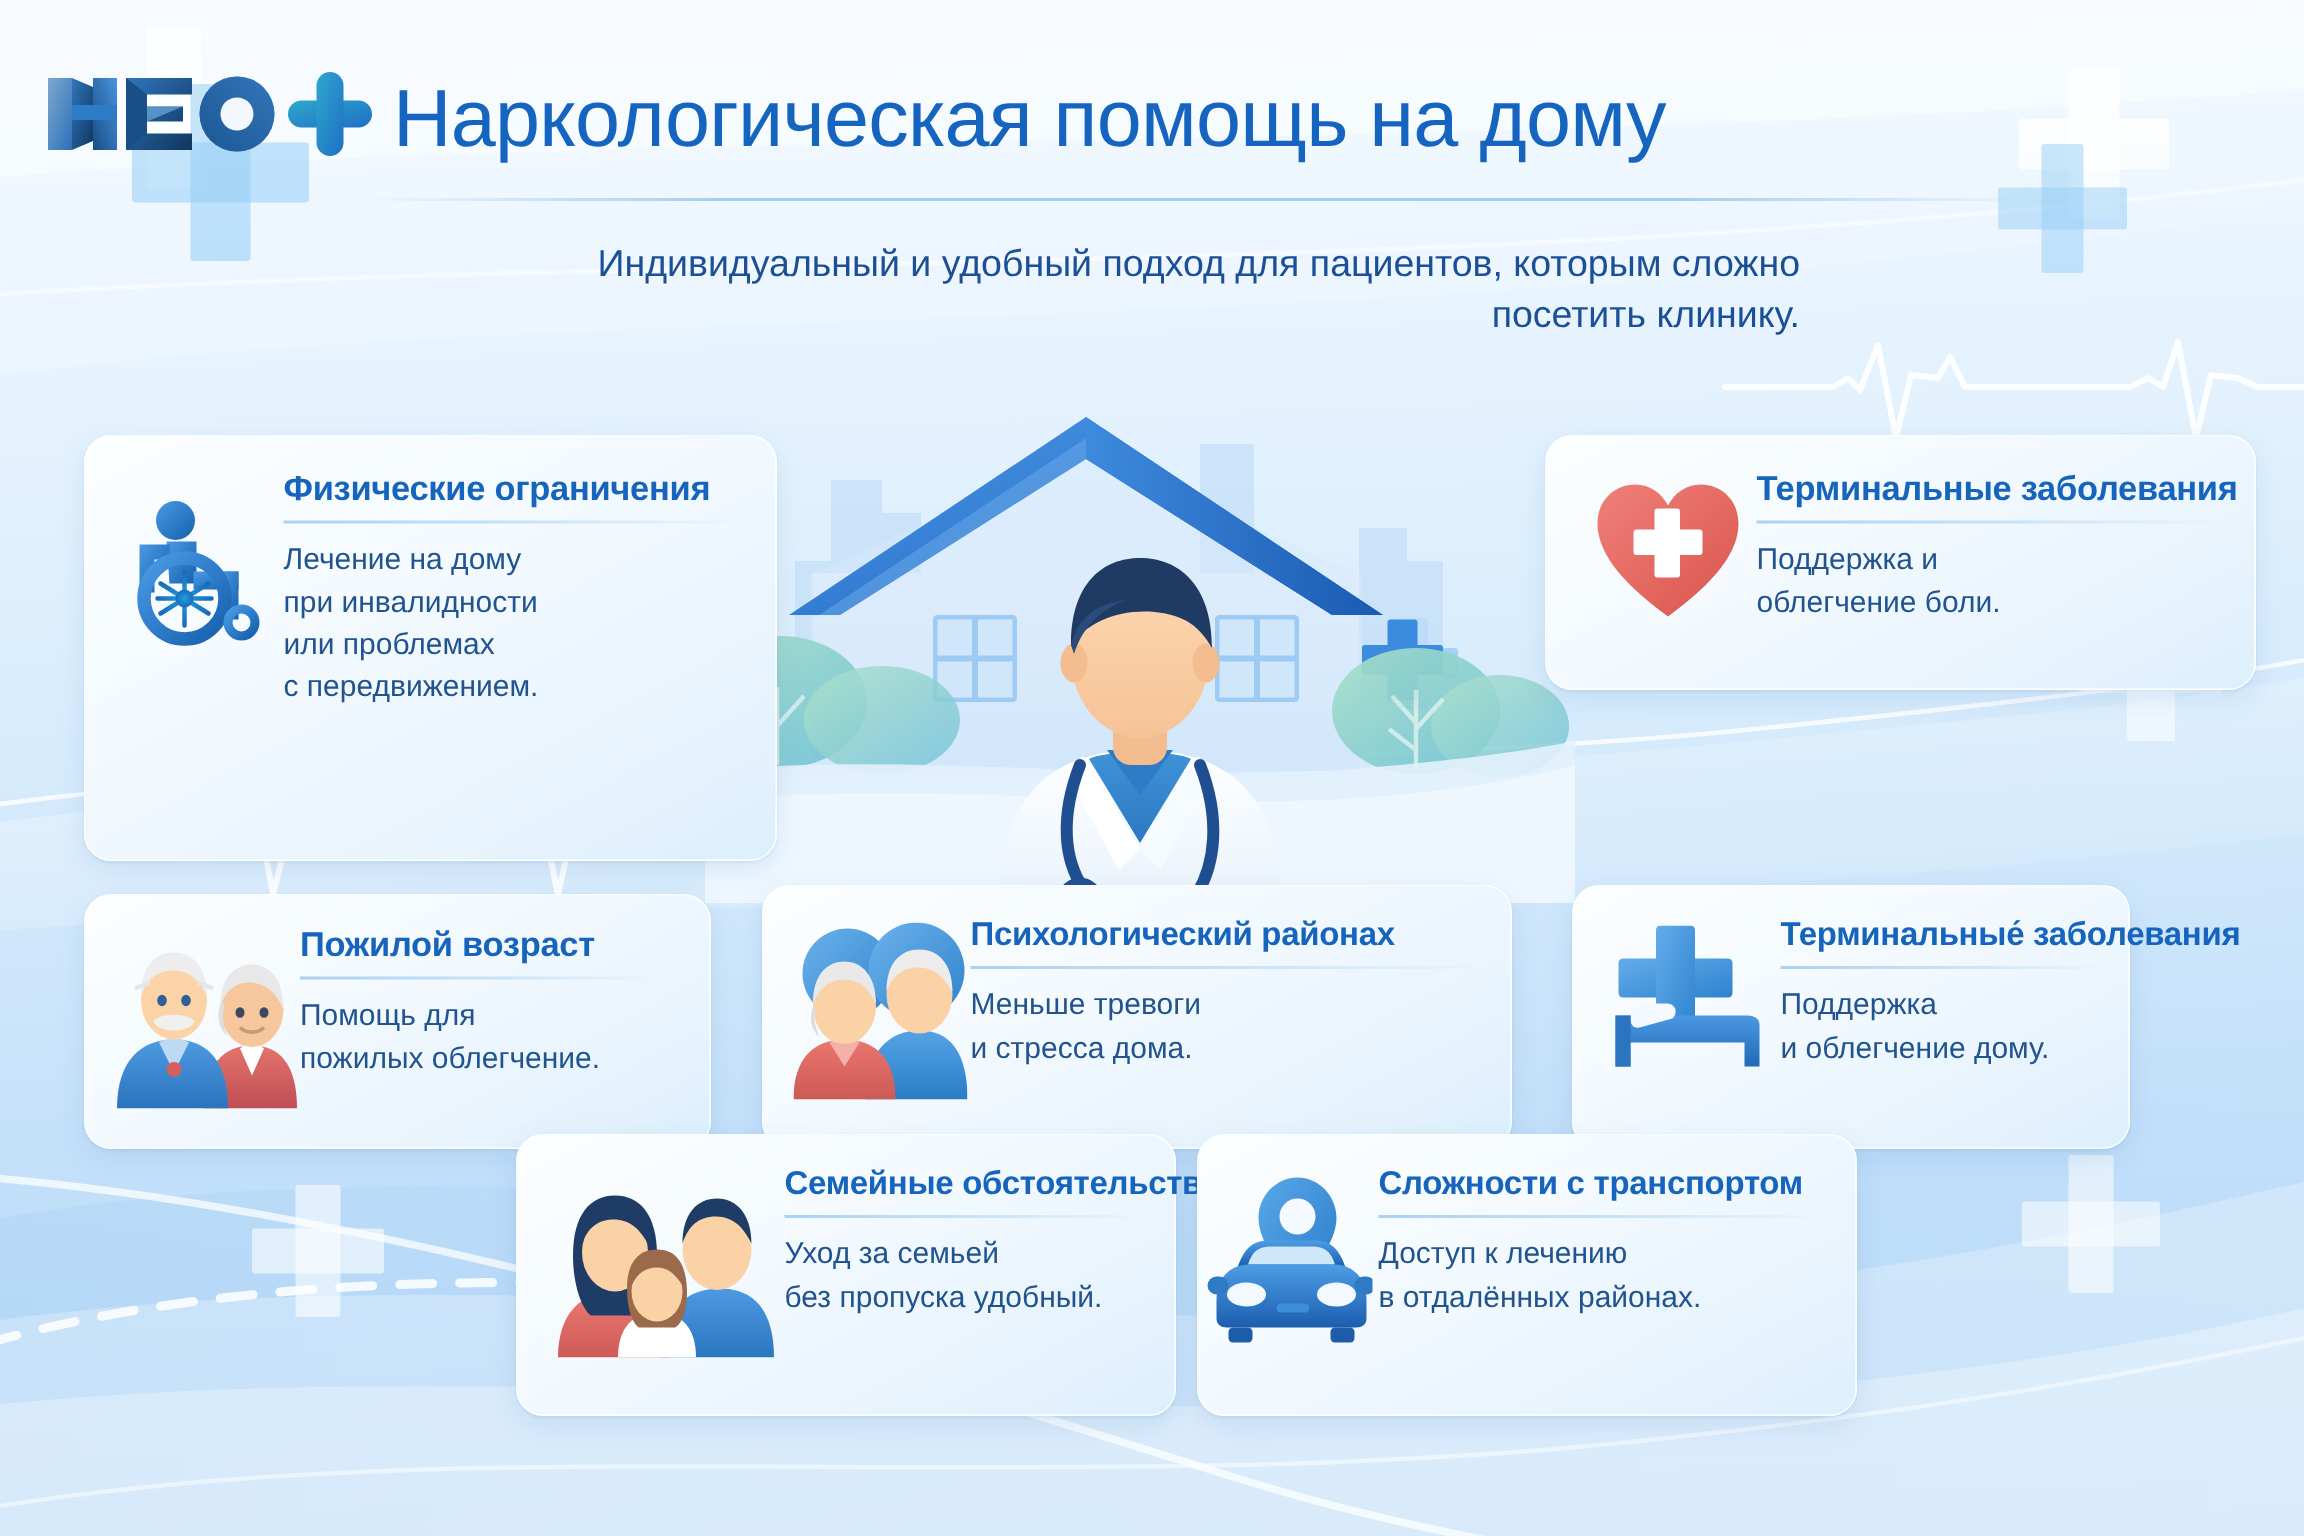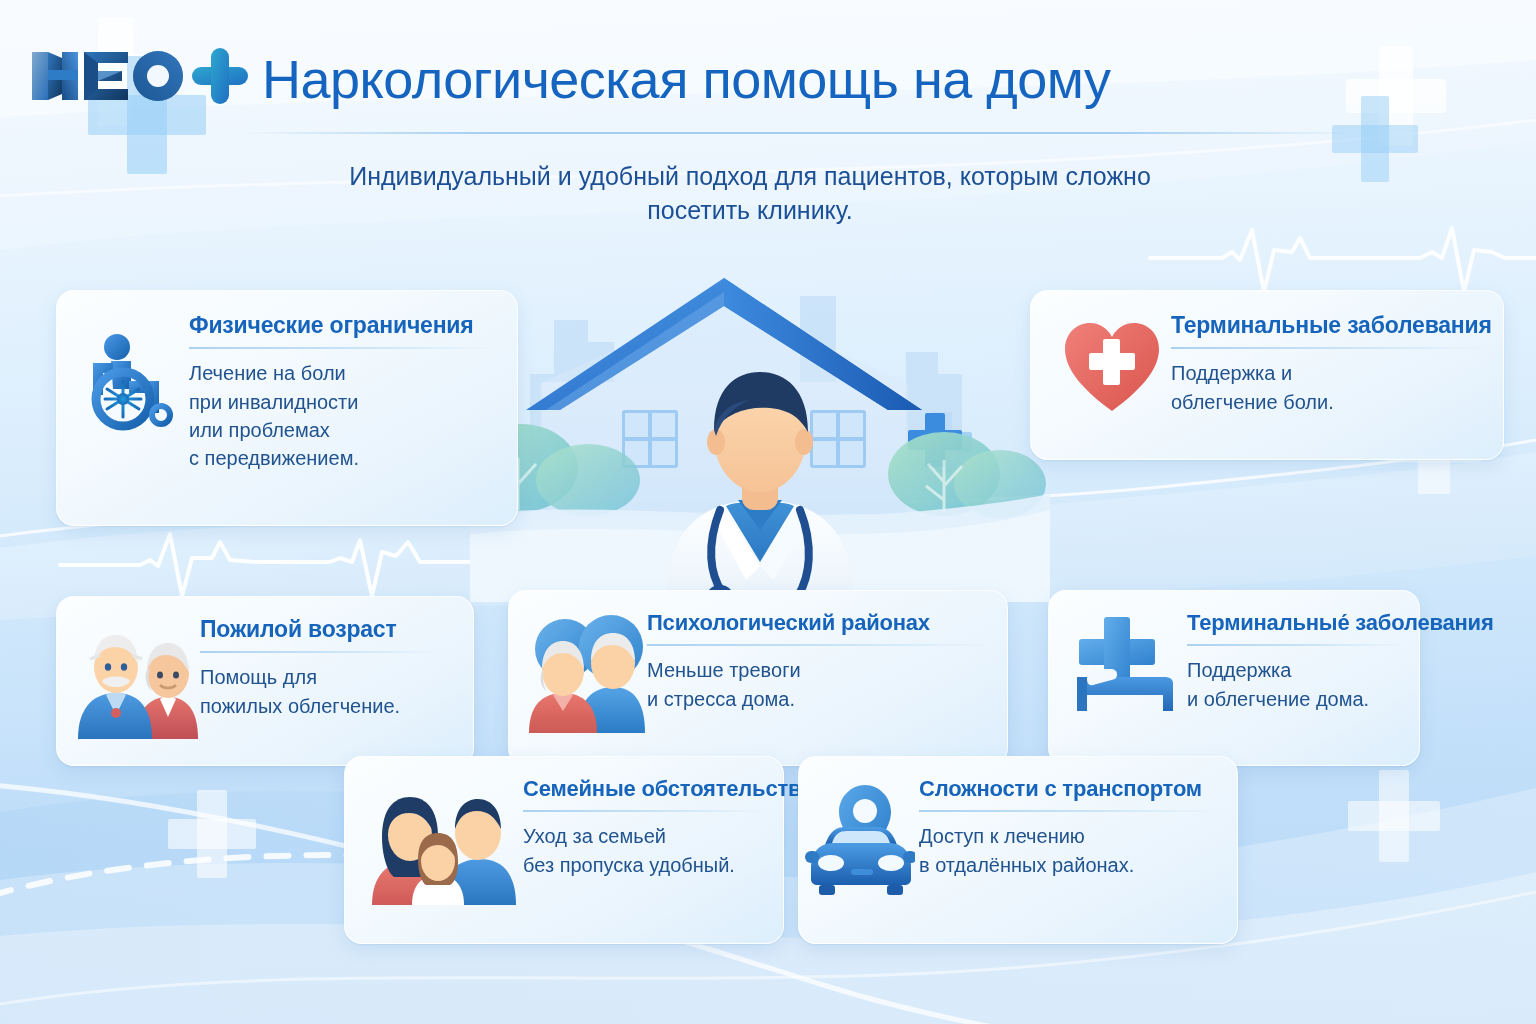--- a/index.html
+++ b/index.html
@@ -31,21 +31,21 @@
     font-size:54px;font-weight:normal;color:#1565C0;
     letter-spacing:-.5px;white-space:nowrap;
     text-shadow:0 1px 0 rgba(255,255,255,.6);
   }
   .headrule{
     position:absolute;left:240px;top:132px;width:1120px;height:2px;
     background:linear-gradient(90deg,rgba(160,205,240,0) 0%,rgba(150,198,238,.85) 22%,rgba(150,198,238,.85) 78%,rgba(160,205,240,0) 100%);
   }
   .subtitle{
     position:absolute;left:300px;top:160px;width:900px;
-    text-align:center;font-size:25px;line-height:1.35;color:#1b4f96;
+    text-align:right;font-size:25px;line-height:1.35;color:#1b4f96;
     font-weight:400;
   }
 
   
   .card{
     position:absolute;border-radius:18px;
     background:linear-gradient(152deg,#fcfeff 0%,#f4fafe 38%,#e7f3fd 78%,#dceffc 100%);
     box-shadow:0 6px 18px rgba(60,120,185,.13),0 1px 2px rgba(60,120,185,.10);
     border:1px solid rgba(255,255,255,.85);
     display:flex;align-items:flex-start;
@@ -62,21 +62,21 @@
   .card .rule{
     height:2px;margin:9px 0 10px 0;
     background:linear-gradient(90deg,rgba(167,207,240,.95) 0%,rgba(188,220,245,.75) 55%,rgba(205,230,248,0) 100%);
   }
   .card p{
     margin:0;font-size:20px;line-height:1.42;color:#21538f;font-weight:400;
     white-space:pre-line;
   }
 
   
-  #card-physical{left:56px;  top:290px; width:462px; height:236px; padding:22px 20px 20px 22px;}
+  #card-physical{left:56px;  top:290px; width:462px; height:284px; padding:22px 20px 20px 22px;}
   #card-terminal-heart{left:986px;top:290px;width:474px;height:170px;padding:22px 20px 20px 22px;margin-left:44px;}
   #card-elderly{left:56px;  top:596px; width:418px; height:170px; padding:20px 33px 18px 18px;}
   #card-psych{left:508px;  top:590px; width:500px; height:176px; padding:20px 18px 18px 18px;}
   #card-terminal-bed{left:1048px;top:590px;width:372px;height:176px;padding:20px 16px 18px 18px;}
   #card-family{left:344px;  top:756px; width:440px; height:188px; padding:20px 18px 18px 18px;}
   #card-transport{left:798px;top:756px;width:440px;height:188px;padding:20px 18px 18px 0;}
 
   #card-physical .iconwrap{width:110px;padding-top:8px;}
   #card-terminal-heart .iconwrap{width:118px;padding-top:6px;}
   #card-elderly .iconwrap{width:125px;padding-top:4px;}
@@ -370,21 +370,21 @@
         <g stroke="url(#wcHub)" stroke-width="3" stroke-linecap="round">
           <path d="M40,60 L40,96 M24,68 L56,88 M24,88 L56,68 M22,78 L58,78"></path>
         </g>
         <circle cx="40" cy="78" r="6" fill="url(#wcHub)"></circle>
         <circle cx="78" cy="94" r="9" fill="none" stroke="url(#wcG)" stroke-width="6"></circle>
       </svg>
     </div>
     <div class="body">
       <h3>Физические ограничения</h3>
       <div class="rule"></div>
-      <p>Лечение на боли
+      <p>Лечение на дому
 при инвалидности
 или проблемах
 с передвижением.</p>
     </div>
   </div>
 
   <div class="card" id="card-terminal-heart">
     <div class="iconwrap">
       <svg width="102" height="96" viewBox="0 0 102 96">
         <defs>
@@ -512,21 +512,21 @@
           <path d="M6,60 L6,94 L16,94 L16,78 L92,78 L92,94 L102,94 L102,66 C102,62 98,60 94,60 L36,60 Z" fill="url(#bedG)"></path>
           <path d="M16,62 C16,56 22,52 30,52 L40,52 C46,52 48,58 44,62 L22,68 C18,69 16,66 16,62 Z" fill="#f3f9ff"></path>
           <rect x="6" y="60" width="10" height="34" fill="#2a74c0"></rect>
         </g>
       </svg>
     </div>
     <div class="body">
       <h3>Терминальные́ заболевания</h3>
       <div class="rule"></div>
       <p>Поддержка
-и облегчение дома.</p>
+и облегчение дому.</p>
     </div>
   </div>
 
   <div class="card" id="card-family">
     <div class="iconwrap">
       <svg width="150" height="124" viewBox="0 0 150 124">
         <defs>
           <linearGradient id="fRed" x1="0" y1="0" x2="0" y2="1">
             <stop offset="0" stop-color="#ea7b71"></stop>
               <stop offset="1" stop-color="#cf5a58"></stop>

